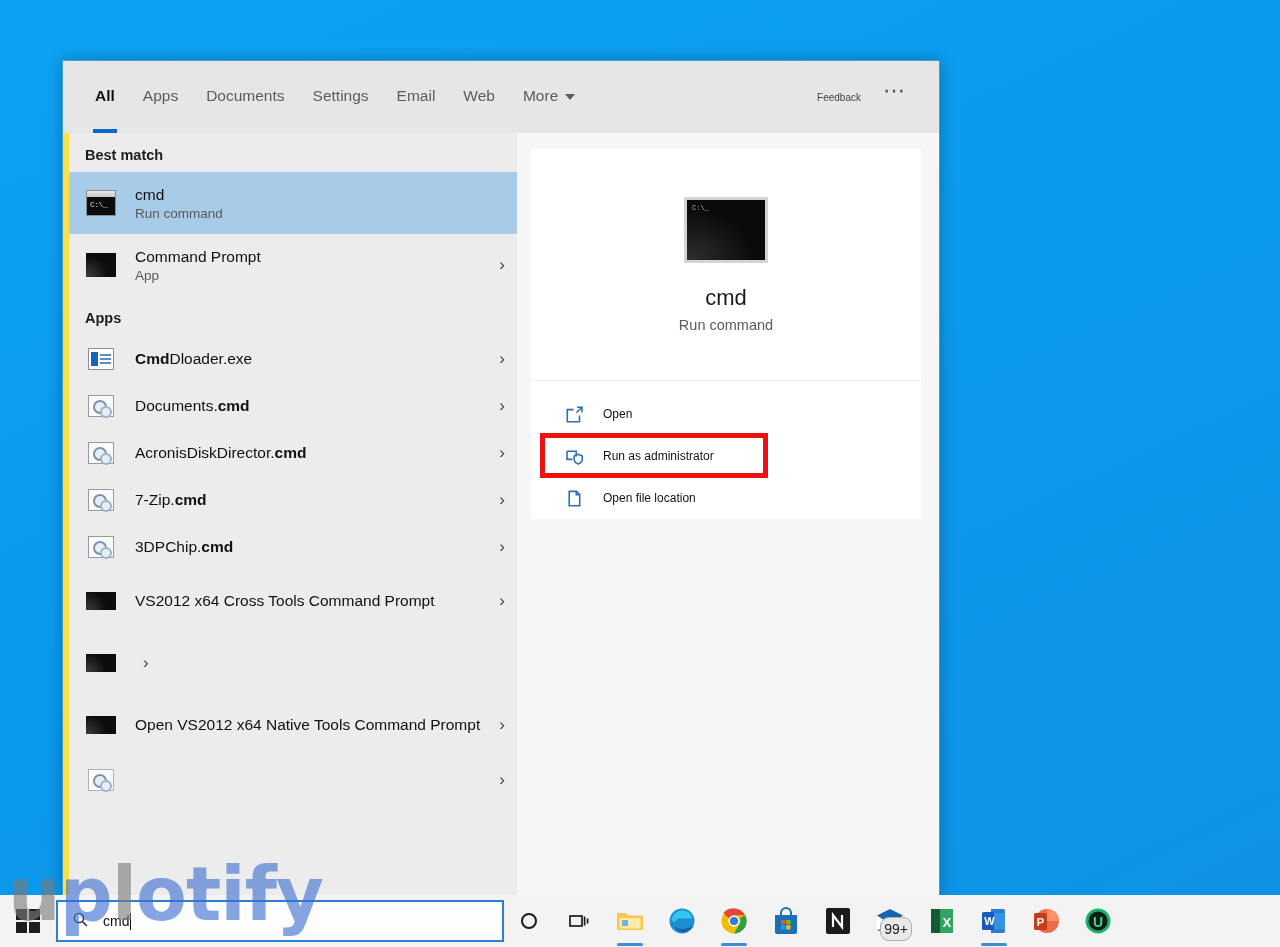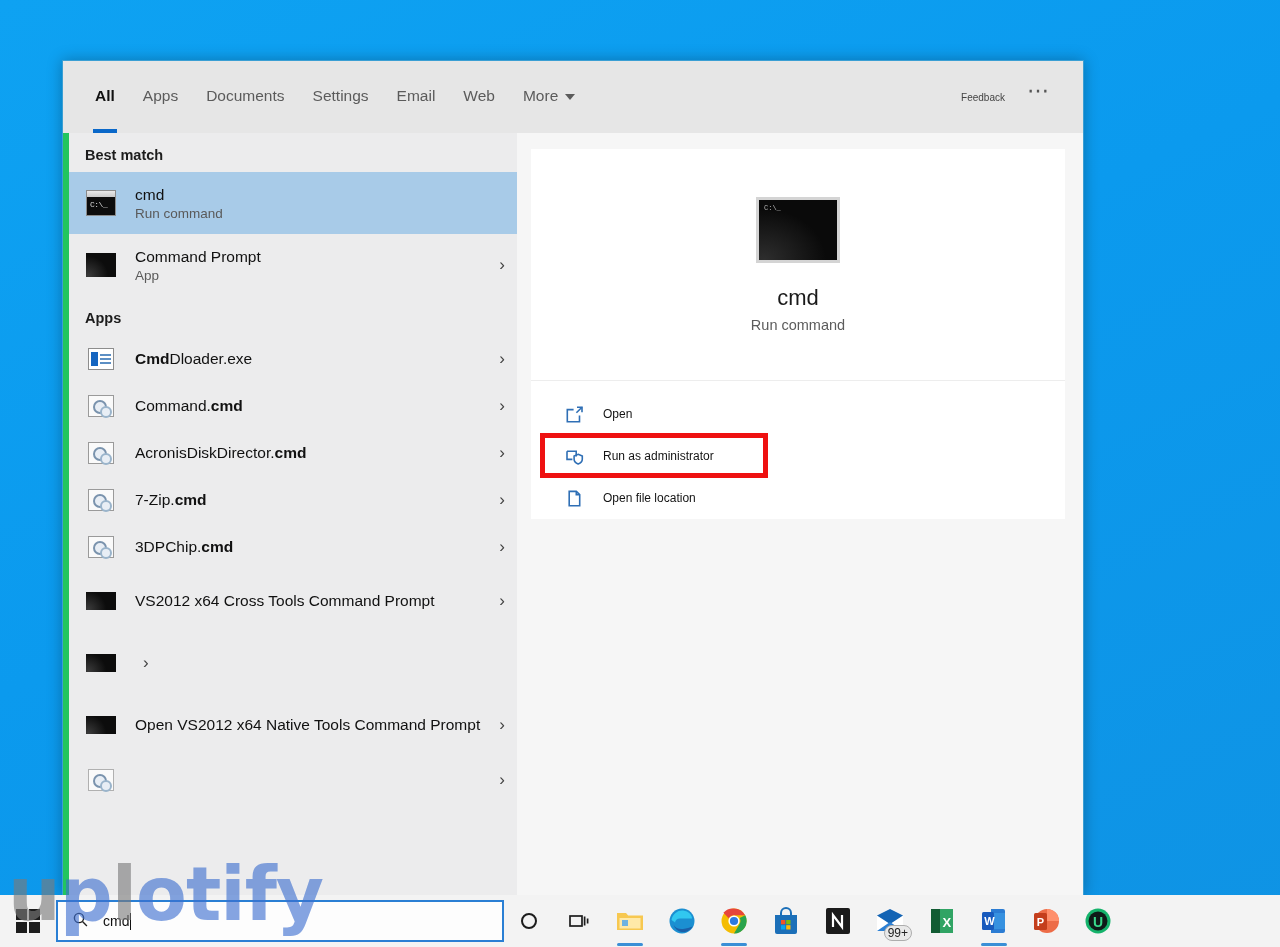--- a/index.html
+++ b/index.html
@@ -13,22 +13,22 @@
   
   #desktop {
     position: absolute; inset: 0;
     background: linear-gradient(155deg, #0ea2f2 0%, #0b9aee 45%, #0f93e4 100%);
   }
 
   
   #search-panel {
     position: absolute;
     left: 62px; top: 60px;
-    width: 1022px; height: 835px;
-    background: #22c55e;
+    width: 878px; height: 835px;
+    background: #fde047;
     border: 1px solid #3a9fd4;
     border-bottom: none;
     display: flex; flex-direction: column;
     box-shadow: 0 0 14px rgba(0,0,0,.28);
   }
 
   
   #tab-bar {
     height: 72px;
     background: #e6e6e6;
@@ -229,24 +229,24 @@
   }
   .tb-app.running::after {
     content: ""; position: absolute;
     bottom: 1px; left: 13px; width: 26px; height: 3px;
     background: #3a8fd6; border-radius: 2px;
   }
   #tb-gap { flex: 1; }
 
   .badge {
     position: absolute; right: 4px; bottom: 6px;
-    min-width: 21px; height: 16px; padding: 0 3px;
+    min-width: 21px; height: 24px; padding: 0 3px;
     background: #e9e9e9; border: 1px solid #adadad;
     border-radius: 9px;
-    font-size: 12px; color: #222;
+    font-size: 14px; color: #222;
     display: flex; align-items: center; justify-content: center;
   }
 
   
   #watermark {
     position: absolute; left: 8px; bottom: 10px;
     font-size: 74px; font-weight: 700;
     letter-spacing: -1px;
     z-index: 25; pointer-events: none;
     opacity: .62;
@@ -335,21 +335,21 @@
           <div class="row-title"><b>Cmd</b><span>Dloader.exe</span></div>
         </div>
         <div class="chev">›</div>
       </div>
 
       <div class="result-row">
         <div class="row-icon">
             <div class="ico-script"></div>
           </div>
         <div class="row-text">
-          <div class="row-title"><span>Command.</span><b>cmd</b></div>
+          <div class="row-title"><span>Documents.</span><b>cmd</b></div>
         </div>
         <div class="chev">›</div>
       </div>
 
       <div class="result-row">
         <div class="row-icon">
             <div class="ico-script"></div>
           </div>
         <div class="row-text">
           <div class="row-title"><span>AcronisDiskDirector.</span><b>cmd</b></div>

